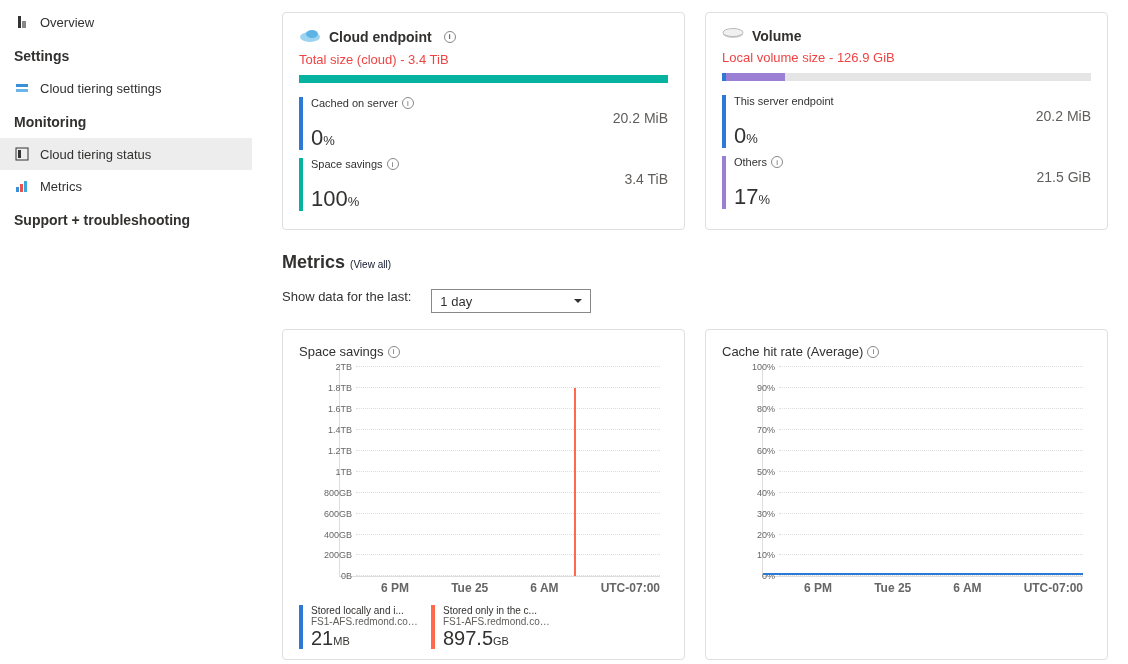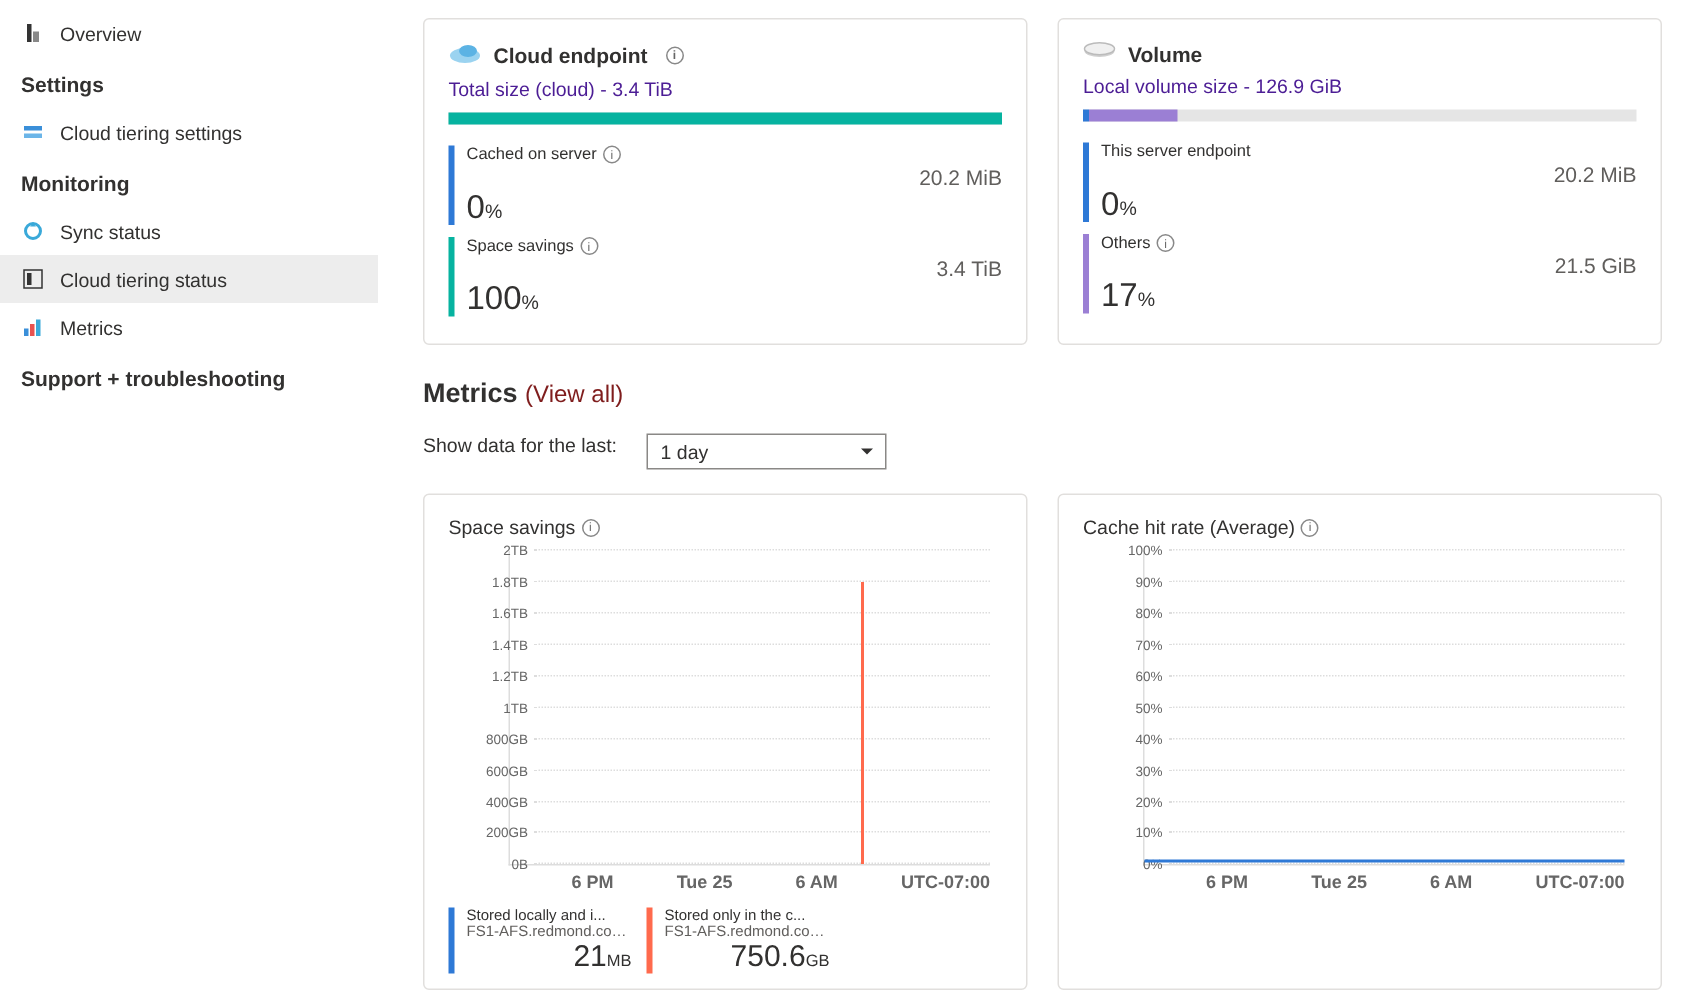--- a/index.html
+++ b/index.html
@@ -19,55 +19,55 @@
 
   .nav-header { font-weight: 600; font-size: 14px; padding: 10px 14px 8px; }
   .nav-item { display: flex; align-items: center; gap: 10px; padding: 8px 14px; cursor: pointer; font-size: 13px; }
   .nav-item.active { background: #ededed; }
   .nav-item .icon { width: 16px; height: 16px; display: inline-flex; align-items: center; justify-content: center; }
 
   .row { display: flex; gap: 20px; }
   .card { border: 1px solid #e1dfdd; border-radius: 4px; background: #fff; padding: 14px 16px 10px; flex: 1; }
 
   .card-title { display: flex; align-items: center; gap: 8px; font-size: 14px; font-weight: 600; margin-bottom: 6px; }
-  .card-subtitle { font-size: 13px; color: #4c1d95; margin-bottom: 8px; }
+  .card-subtitle { font-size: 13px; color: #ef4444; margin-bottom: 8px; }
   .info-icon { display: inline-flex; width: 12px; height: 12px; border: 1px solid #888; border-radius: 50%; font-size: 8px; align-items: center; justify-content: center; color: #666; margin-left: 4px; cursor: default; }
 
   .bar-track { height: 8px; width: 100%; background: #e5e5e5; position: relative; border-radius: 0; margin-bottom: 14px; }
   .bar-seg { position: absolute; top: 0; bottom: 0; }
 
   .stat-row { display: flex; gap: 8px; flex-direction: column; }
   .stat { flex: 1; border-left: 4px solid #999; padding-left: 8px; }
   .stat .label { font-size: 11px; color: #323130; display:flex; align-items:center; }
   .stat .sub { font-size: 14px; color: #605e5c; margin-top: 1px; text-align: right; }
   .stat .value { font-size: 22px; font-weight: 400; margin-top: 0; line-height:1.1; }
   .stat .value .unit { font-size: 13px; }
 
   .section-title { font-size: 18px; font-weight: 600; margin: 22px 0 16px; }
-  .section-title a { font-size: 16px; font-weight: 400; color: #7f1d1d; text-decoration:none; }
+  .section-title a { font-size: 10px; font-weight: 400; color: #0f172a; text-decoration:none; }
 
   .control-row { display: flex; gap: 20px; margin-bottom: 16px; font-size: 13px; }
   .select { width: 160px; height: 24px; border: 1px solid #8a8886; padding: 2px 22px 2px 8px; font-size: 13px; position: relative; background: #fff; display: inline-flex; align-items: center; cursor: pointer; }
   .select::after { content: ""; position: absolute; right: 8px; top: 9px; border: 4px solid transparent; border-top-color: #323130; }
 
   .chart-card { border: 1px solid #e1dfdd; border-radius: 4px; padding: 14px 16px 10px; flex: 1; }
   .chart-title { font-size: 13px; margin-bottom: 8px; display:flex; align-items:center; }
   .chart-area { position: relative; height: 210px; margin-left: 40px; margin-right: 8px; border-left: 1px solid #ddd; border-bottom: 1px solid #ddd; }
   .grid-line { position: absolute; left: 16px; right: 0; border-top: 1px dotted #ddd; }
   .y-label { position: absolute; left: -42px; width: 38px; text-align: right; font-size: 9px; color: #666; transform: translateY(-50%); }
   .x-labels { display: flex; justify-content: space-between; font-size: 12px; color: #666; margin-left: 40px; margin-right: 8px; padding-top: 4px; font-weight: bold; }
 
   .spike { position: absolute; width: 2px; background: #ff6a4d; bottom: 0; }
   .flat-line { position: absolute; left: 0; right: 0; border-top: 2px solid #2e79d6; }
 
   .legend-row { display: flex; gap: 10px; margin-top: 10px; }
   .legend { border-left: 4px solid #999; padding-left: 8px; font-size: 10px; min-width: 100px; }
   .legend .l1 { color: #323130; white-space: nowrap; overflow: hidden; text-overflow: ellipsis; max-width: 110px; }
   .legend .l2 { color: #605e5c; white-space: nowrap; overflow: hidden; text-overflow: ellipsis; max-width: 110px; }
-  .legend .l3 { font-size: 20px; font-weight: 400; line-height:1.1;text-align:right; }
+  .legend .l3 { font-size: 20px; font-weight: 400; line-height:1.1; }
   .legend .l3 .unit { font-size: 11px; }
 </style>
 </head>
 <body>
 
 <div class="sidebar">
   <div class="nav-item">
     <span class="icon">
       <svg width="14" height="14" viewBox="0 0 14 14">
           <rect x="3" y="1" width="3" height="12" fill="#333"></rect>
@@ -82,29 +82,20 @@
     <span class="icon">
       <svg width="14" height="14" viewBox="0 0 14 14">
           <rect x="1" y="3" width="12" height="3" fill="#3a8fd9"></rect>
           <rect x="1" y="8" width="12" height="3" fill="#6bb5e8"></rect>
         </svg>
     </span>
     <span>Cloud tiering settings</span>
   </div>
 
   <div class="nav-header">Monitoring</div>
-  <div class="nav-item">
-    <span class="icon">
-      <svg width="14" height="14" viewBox="0 0 14 14">
-          <circle cx="7" cy="7" r="5" fill="none" stroke="#3aa9d9" stroke-width="2"></circle>
-          <path d="M7 2 L9 4 L5 4 Z" fill="#3aa9d9"></path>
-        </svg>
-    </span>
-    <span>Sync status</span>
-  </div>
   <div class="nav-item active">
     <span class="icon">
       <svg width="14" height="14" viewBox="0 0 14 14">
           <rect x="1" y="1" width="12" height="12" fill="none" stroke="#333" stroke-width="1"></rect>
           <rect x="3" y="3" width="3" height="8" fill="#333"></rect>
         </svg>
     </span>
     <span>Cloud tiering status</span>
   </div>
   <div class="nav-item">
@@ -260,21 +251,21 @@
       </div>
       <div class="legend-row">
         <div class="legend" style="border-color:#2e79d6;">
           <div class="l1">Stored locally and i...</div>
           <div class="l2">FS1-AFS.redmond.corp...</div>
           <div class="l3"><span>21</span><span class="unit">MB</span></div>
         </div>
         <div class="legend" style="border-color:#ff6a4d;">
           <div class="l1">Stored only in the c...</div>
           <div class="l2">FS1-AFS.redmond.corp...</div>
-          <div class="l3"><span>750.6</span><span class="unit">GB</span></div>
+          <div class="l3"><span>897.5</span><span class="unit">GB</span></div>
         </div>
       </div>
     </div>
 
     <div class="chart-card">
       <div class="chart-title">
         <span>Cache hit rate (Average)</span>
         <span class="info-icon">i</span>
       </div>
       <div class="chart-area">

